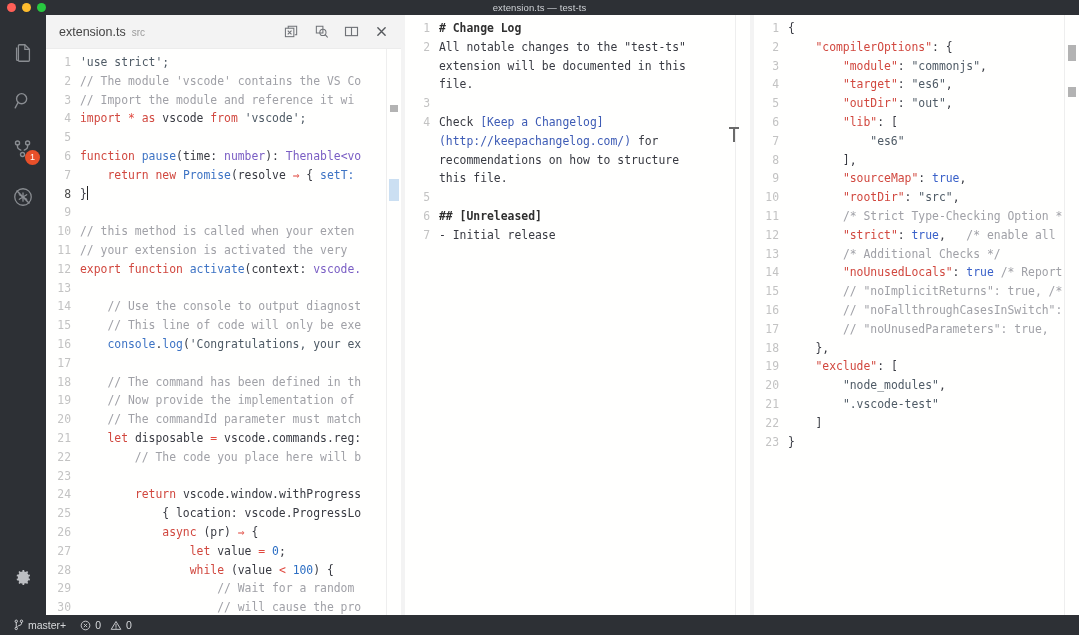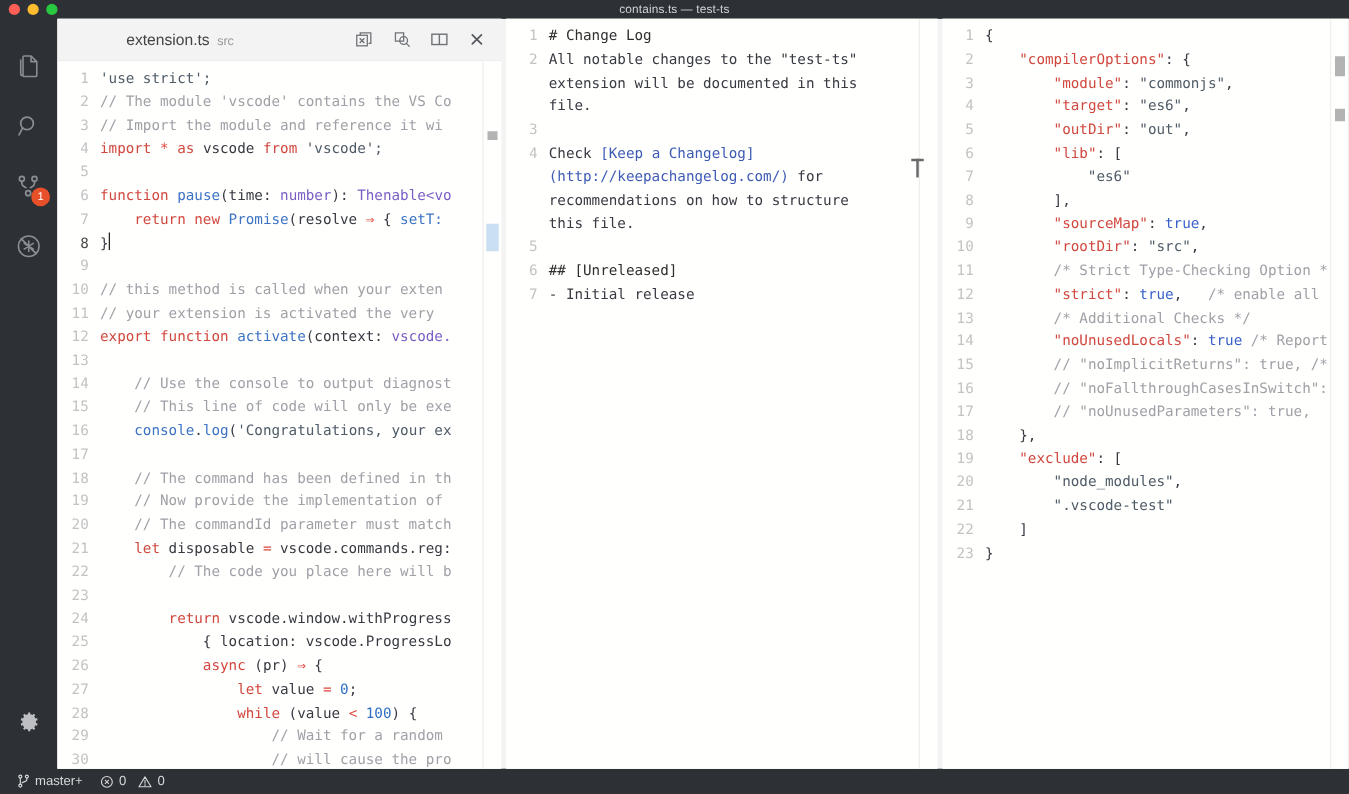--- a/index.html
+++ b/index.html
@@ -69,21 +69,21 @@
   .g3 { flex:1; }
   .sash { width:4px; background:#f3f3f3; cursor:col-resize; flex:0 0 4px; }
 
   .tabbar {
     height:34px; min-height:34px;
     background:#f3f3f3;
     display:flex; align-items:center;
     padding:0 0 0 13px;
     border-bottom:1px solid #ececec;
   }
-  .tabtitle { display:flex; align-items:baseline; gap:6px; white-space:nowrap;margin-left:42px; }
+  .tabtitle { display:flex; align-items:baseline; gap:6px; white-space:nowrap; }
   .tabname { font-size:12.5px; color:#444; font-family:"Liberation Sans",sans-serif; }
   .tabdesc { font-size:10px; color:#9a9a9a; font-family:"Liberation Sans",sans-serif; }
   .tabactions { margin-left:auto; display:flex; align-items:center; gap:14px; padding-right:12px; }
   .tabicon { width:16px; height:16px; display:flex; align-items:center; justify-content:center; cursor:pointer; }
 
   .editor { flex:1; position:relative; overflow:hidden; background:#fffffe; }
   .code {
     font-family: "DejaVu Sans Mono", monospace;
     font-size: 11.4px;
     line-height: 18.8px;
@@ -106,21 +106,21 @@
   .kw  { color:#d1483f; }          
   .str { color:#4f5b66; }          
   .fn  { color:#3d73c4; }          
   .ty  { color:#7a5ec4; }          
   .num { color:#2d6fc4; }          
   .pl  { color:#383a42; }          
   .op  { color:#e0483e; }          
   .prop{ color:#d1483f; }          
   .bool{ color:#3a61c9; }          
   .jstr{ color:#4f5b66; }          
-  .md-h{ color:#2f2f2f; font-weight:normal; }
+  .md-h{ color:#2f2f2f; font-weight:bold; }
   .md-link{ color:#3d5bb5; }
   .md-txt{ color:#383a42; }
 
   .caret {
     display:inline-block; width:1px; height:14px;
     background:#222; vertical-align:-2px; margin-left:0px;
   }
 
   
   .scroll-track {
@@ -156,21 +156,21 @@
 <body>
 
 <div id="app">
 
   <div class="titlebar">
     <div class="traffic">
       <span class="tl red"></span>
       <span class="tl yel"></span>
       <span class="tl grn"></span>
     </div>
-    <div class="titlebar-text">contains.ts — test-ts</div>
+    <div class="titlebar-text">extension.ts — test-ts</div>
   </div>
 
   <div class="body">
 
     <div class="activitybar">
 
       <div class="act">
         <span>
           <svg width="22" height="22" viewBox="0 0 24 24" fill="none" stroke="#8a8d92" stroke-width="1.4">
             <path d="M8 3h6l5 5v12a1 1 0 0 1-1 1H8a1 1 0 0 1-1-1V4a1 1 0 0 1 1-1z"></path>

